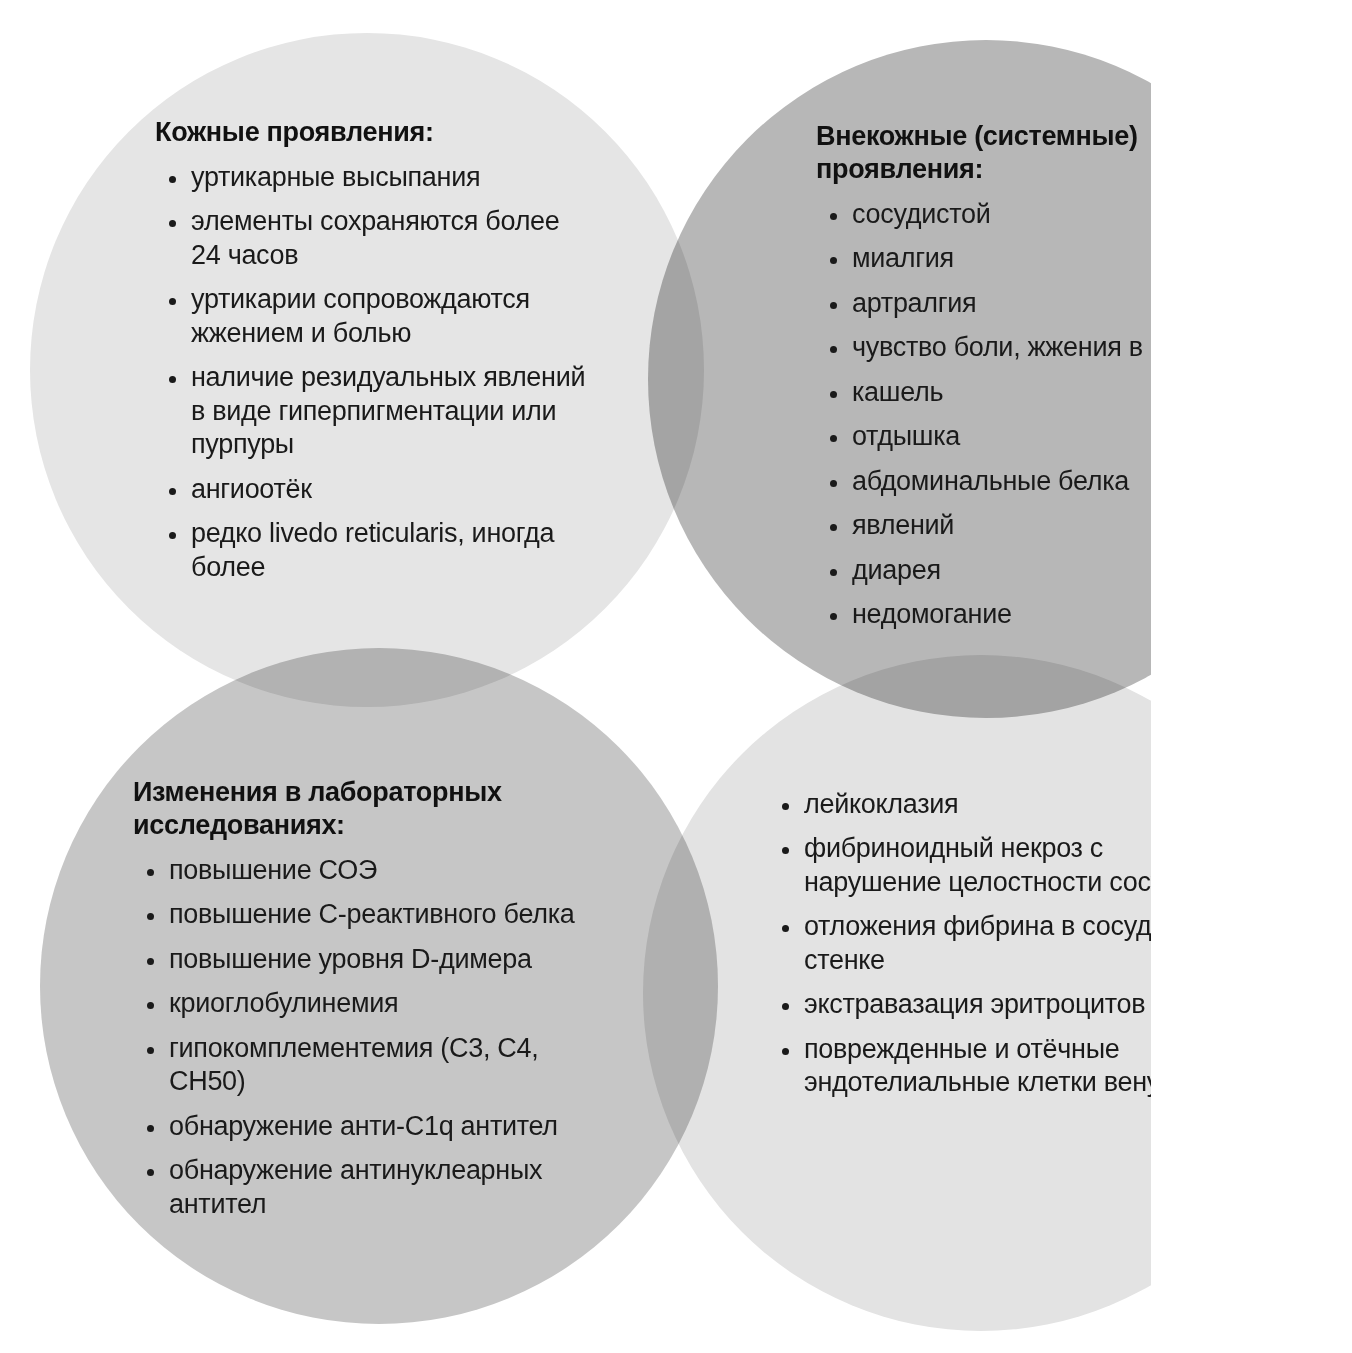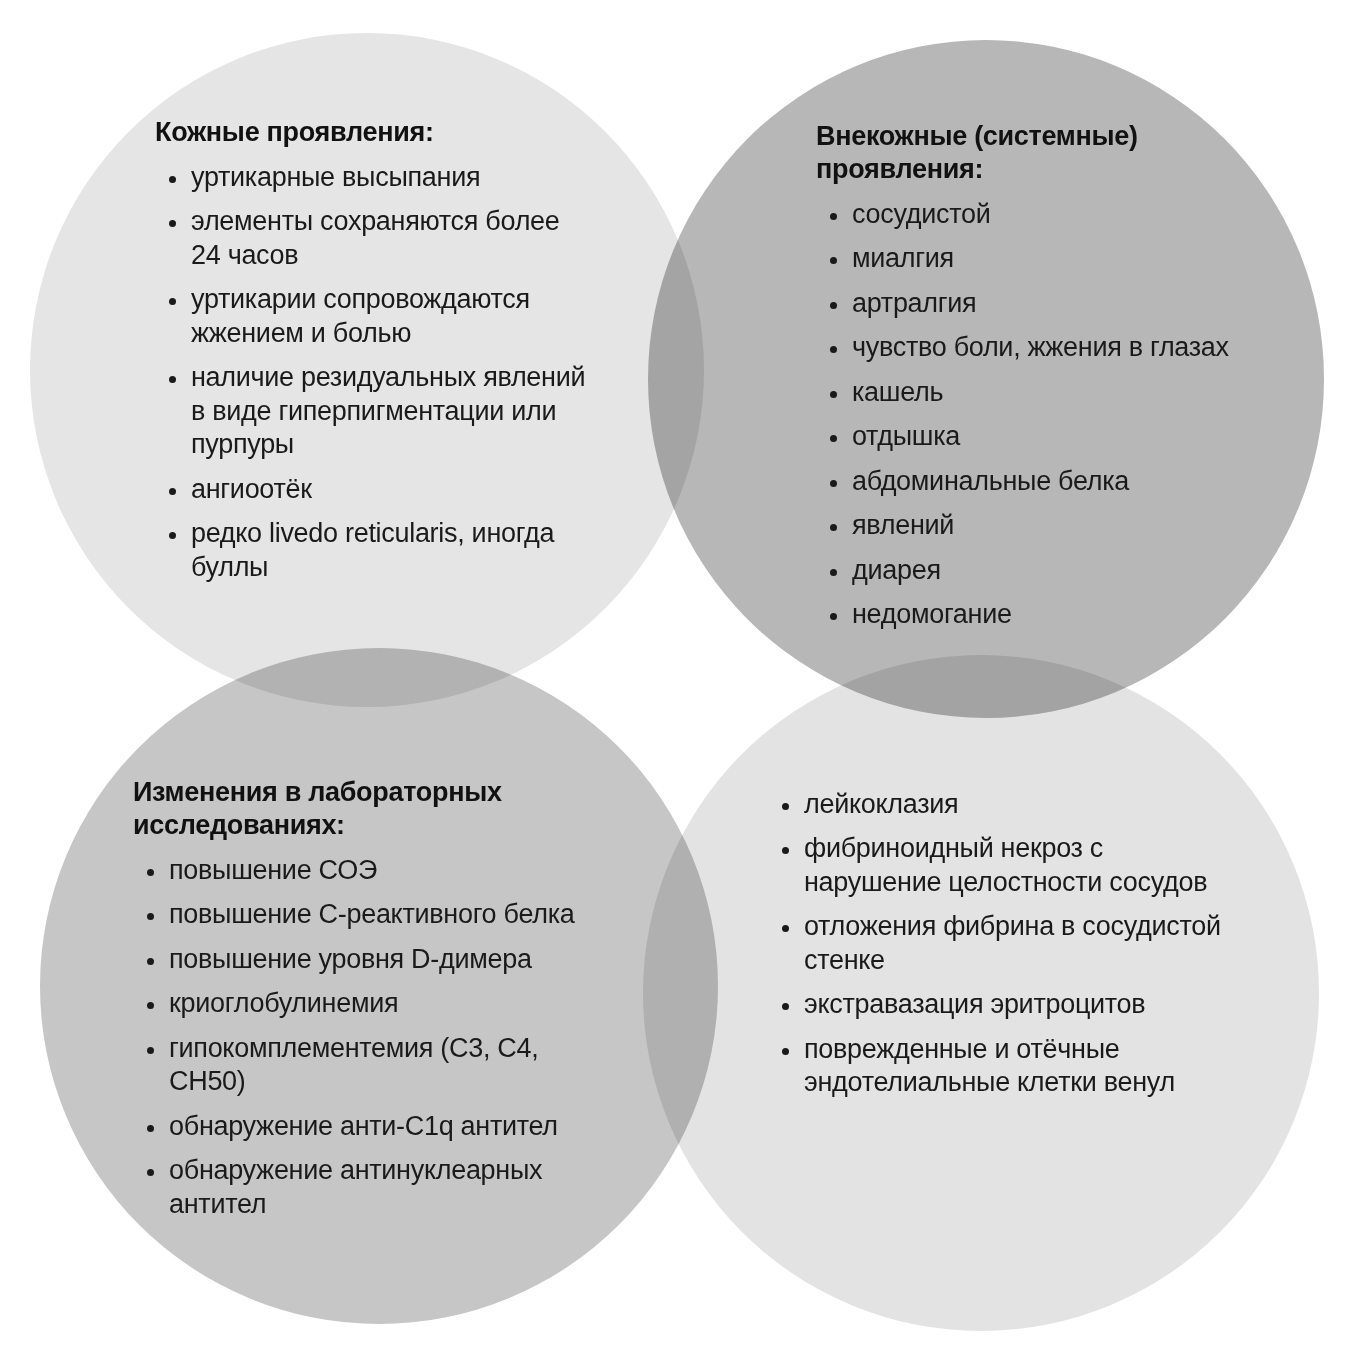--- a/index.html
+++ b/index.html
@@ -3,24 +3,25 @@
 <meta charset="utf-8">
 <style>
   html, body {
     margin: 0;
     padding: 0;
     background: #ffffff;
     font-family: "Liberation Sans", "DejaVu Sans", sans-serif;
   }
   .canvas {
     position: relative;
-    width: 1352px;
+    width: 1124px;
     height: 1353px;
     background: #ffffff;
     overflow: hidden;
+    padding-left: 27px;
   }
   
   .circle-layer {
     position: absolute;
     inset: 0;
     isolation: isolate;
     z-index: 1;
   }
   .circle {
     position: absolute;
@@ -85,21 +86,21 @@
   <div class="text-layer">
 
     <div class="panel p-skin">
       <h2>Кожные проявления:</h2>
       <ul>
           <li>уртикарные высыпания</li>
           <li>элементы сохраняются более 24 часов</li>
           <li>уртикарии сопровождаются жжением и болью</li>
           <li>наличие резидуальных явлений в виде гиперпигментации или пурпуры</li>
           <li>ангиоотёк</li>
-          <li>редко livedo reticularis, иногда буллы</li>
+          <li>редко livedo reticularis, иногда более</li>
         </ul>
     </div>
 
     <div class="panel p-systemic">
       <h2>Внекожные (системные) проявления:</h2>
       <ul>
           <li>сосудистой</li>
           <li>миалгия</li>
           <li>артралгия</li>
           <li>чувство боли, жжения в глазах</li>

